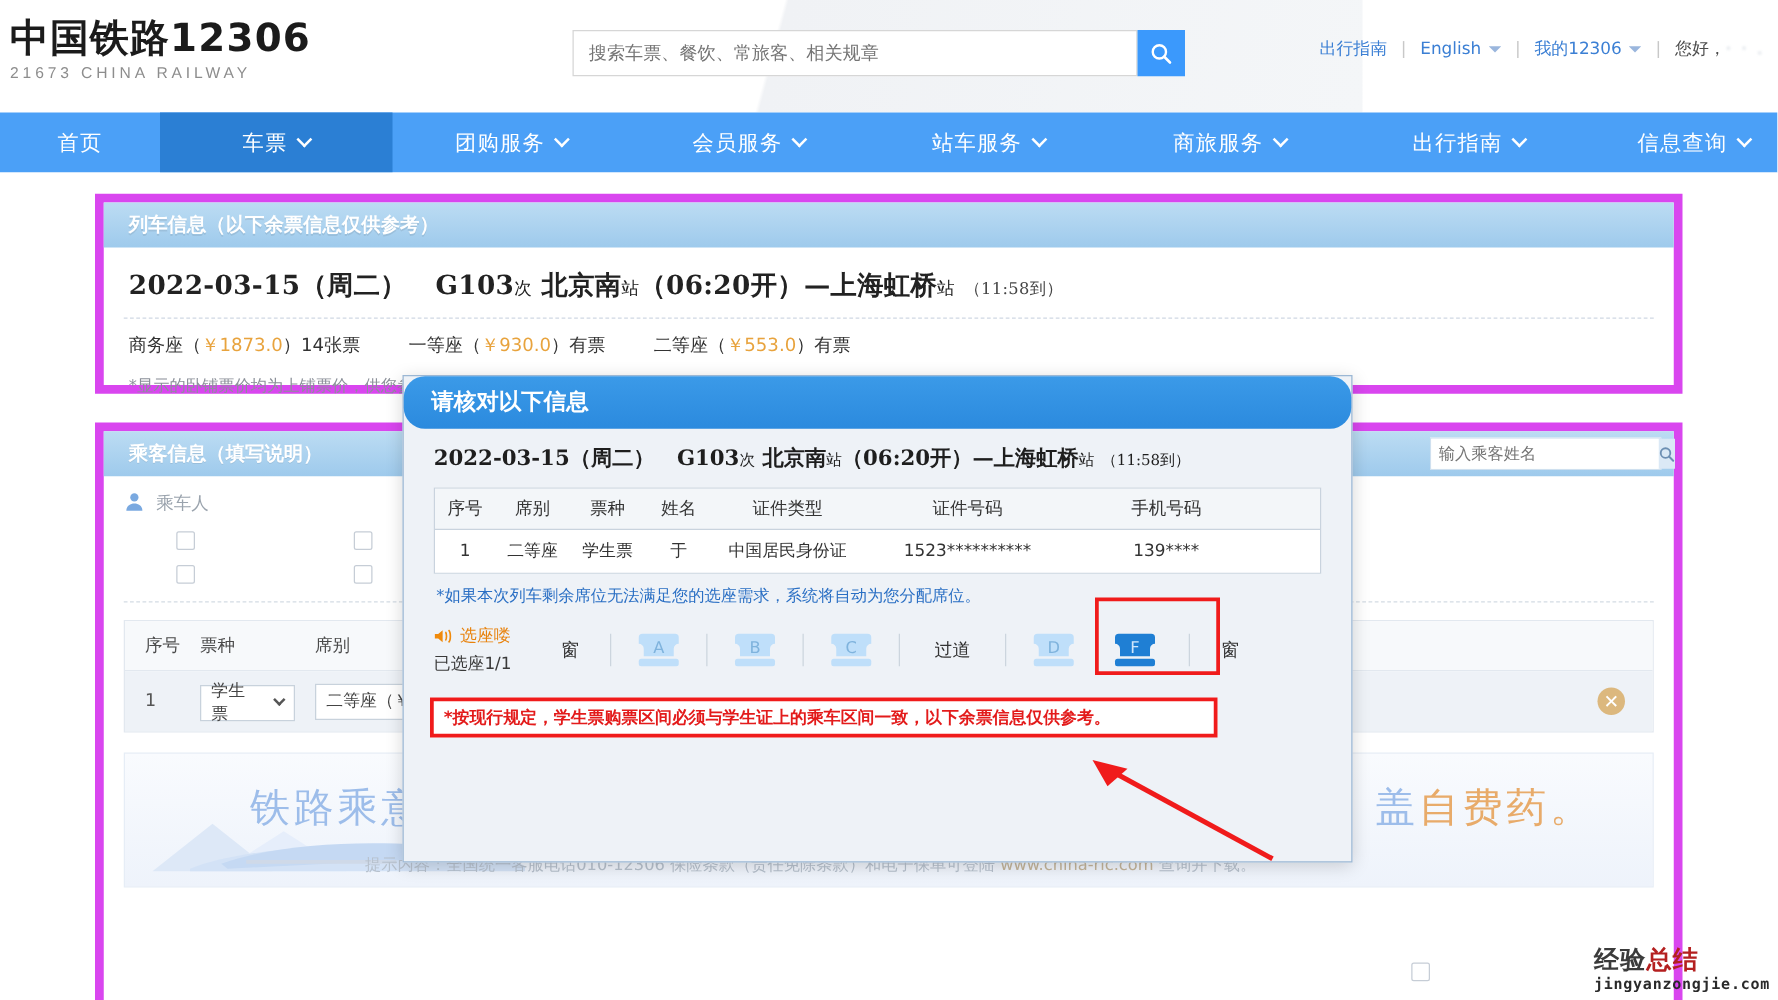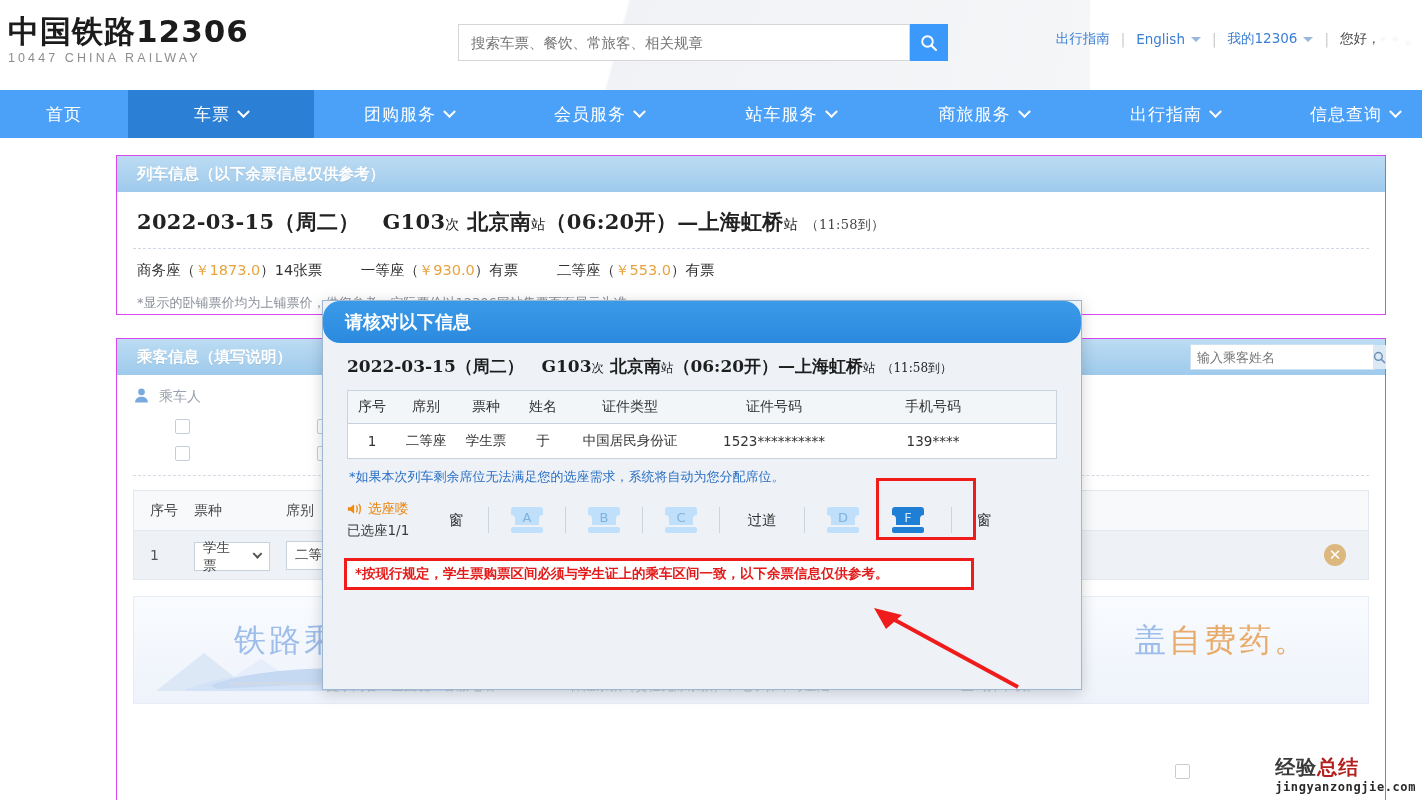--- a/index.html
+++ b/index.html
@@ -75,21 +75,21 @@
     transform: rotate(45deg) translate(-2px,-2px);
   }
   .nav .item.home { width:128px; }
   .nav .item.active { background:#2b7fd4; width:186px; }
 
   
   .body { position:absolute; left:0; top:138px; width:1422px; height:662px; background:#fff; }
 
   .panel {
     position:absolute; left:76px; width:1270px;
-    border:1px solid #d946ef; background:#fff;margin-left:40px;
+    border:7px solid #d946ef; background:#fff;
   }
   .panel-head {
     height:36px; line-height:36px; padding-left:20px;
     background: linear-gradient(#bcdcf3,#9ecaec);
     color:#fff; font-size:15.5px; font-weight:bold;
     font-family:"DejaVu Sans","Liberation Sans",sans-serif;
     text-shadow:0 1px 0 rgba(0,0,0,.08);
     position:relative;
   }
 
@@ -294,21 +294,21 @@
 </head>
 <body>
 
 <div id="root">
 
   <div class="topbar">
     <div class="swoosh"></div>
 
     <div class="logo">
       <div class="cn">中国铁路12306</div>
-      <div class="en">10447 CHINA RAILWAY</div>
+      <div class="en">21673 CHINA RAILWAY</div>
     </div>
 
     <div class="searchwrap">
       <input class="searchbox" type="text" placeholder="搜索车票、餐饮、常旅客、相关规章" style="">
       <button class="searchbtn">
         <svg width="18" height="18" viewBox="0 0 18 18">
           <circle cx="7.5" cy="7.5" r="5.3" fill="none" stroke="#fff" stroke-width="1.9"></circle>
           <line x1="11.4" y1="11.4" x2="16" y2="16" stroke="#fff" stroke-width="2.1" stroke-linecap="round"></line>
         </svg>
       </button>

